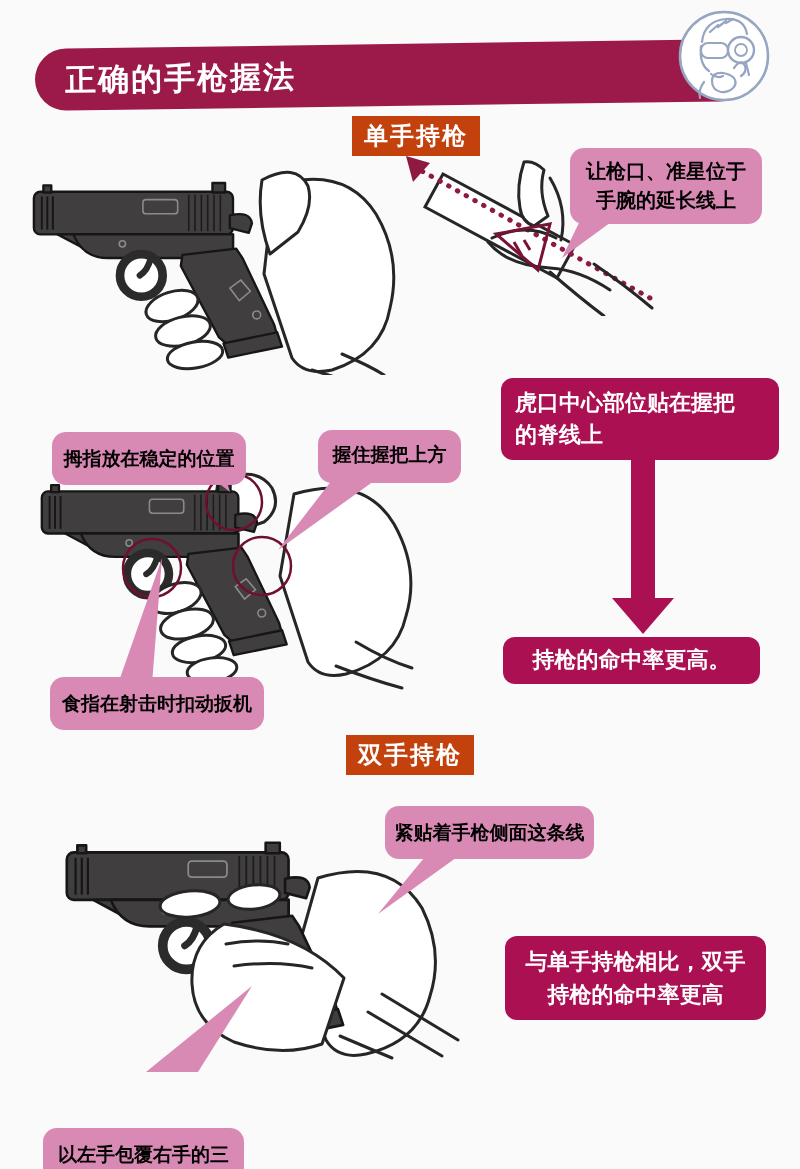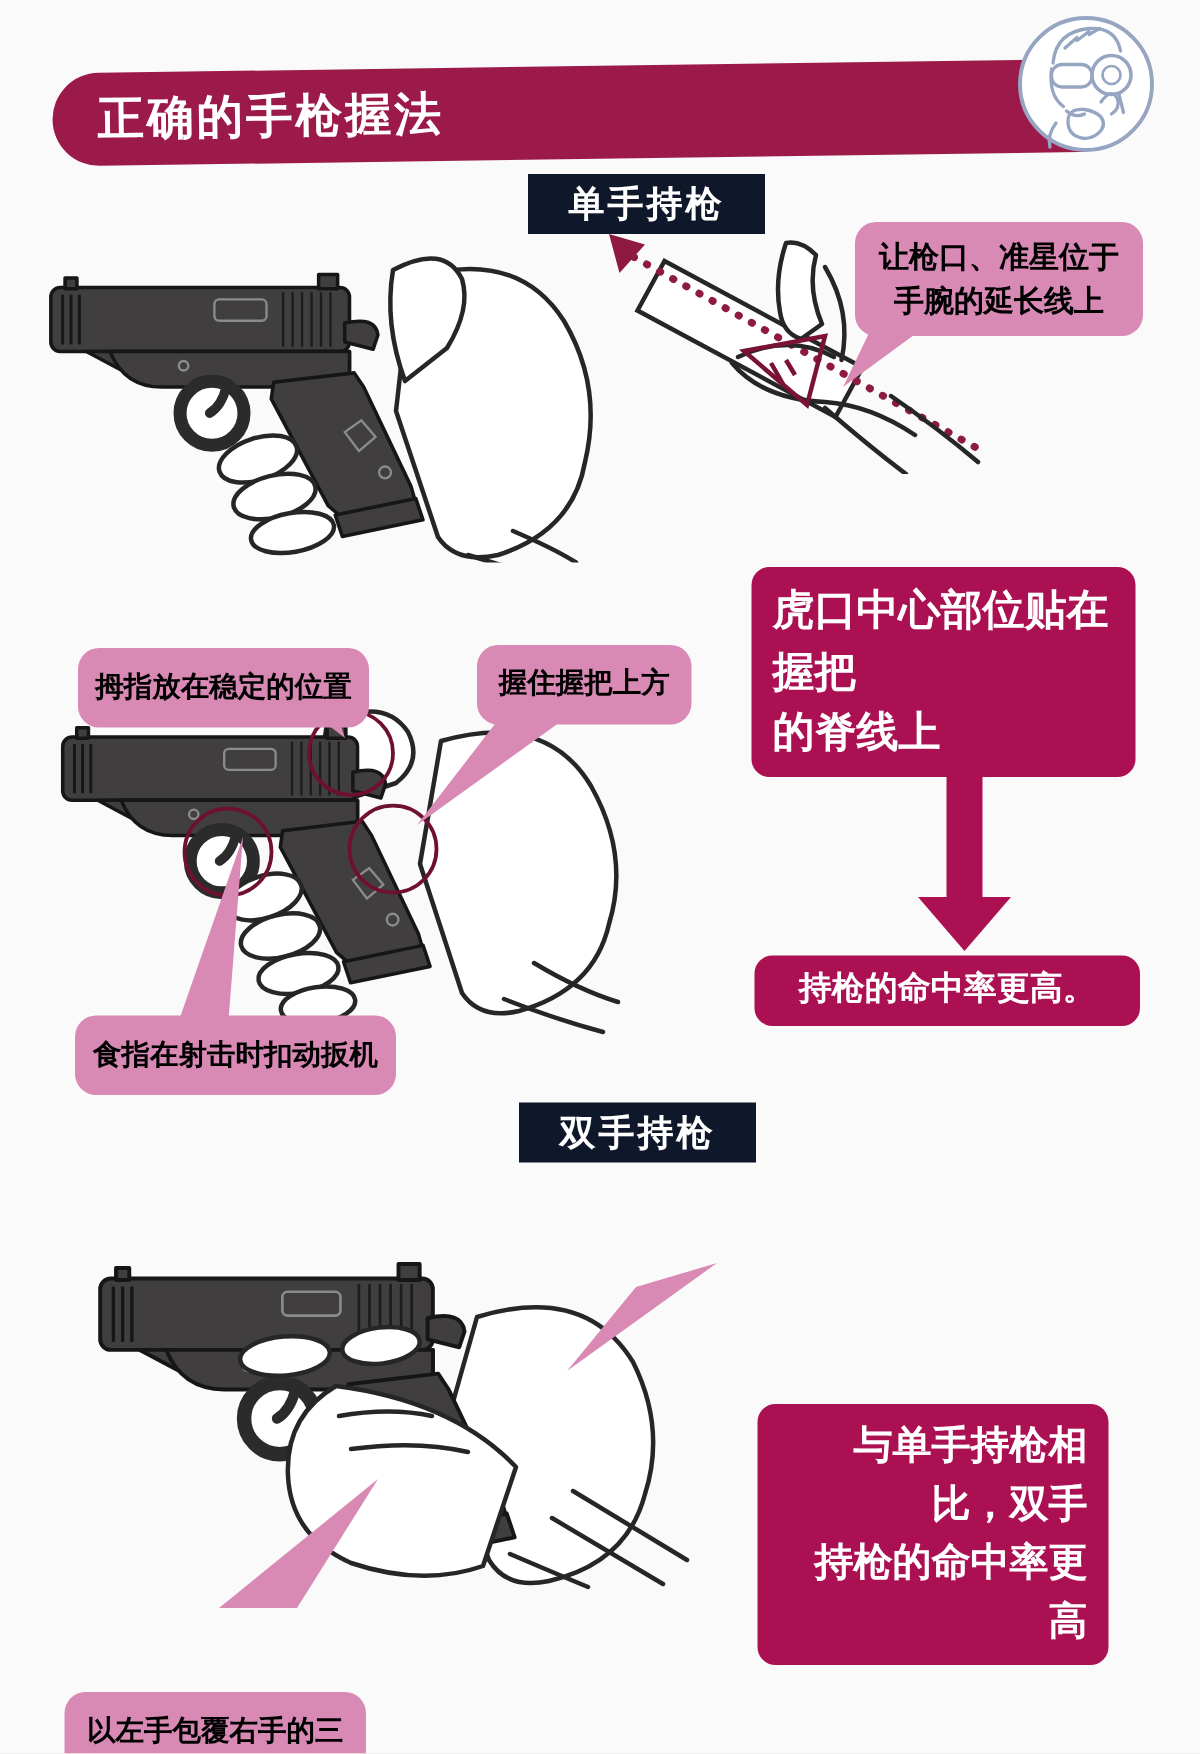--- a/index.html
+++ b/index.html
@@ -15,44 +15,44 @@
     background:#9c1a4a; border-radius:34px 26px 30px 34px;
     transform:rotate(-0.8deg); z-index:2;
   }
   .banner h1 {
     color:#ffffff; font-size:31px; font-weight:bold; letter-spacing:2px;
     line-height:62px; padding-left:30px; white-space:nowrap;
   }
   .mascot { position:absolute; left:676px; top:6px; z-index:3; }
   
   .sec-label {
-    position:absolute; background:#0f172a; color:#fff; font-weight:bold;
-    font-size:24px; letter-spacing:2px; padding:4px 27px; z-index:4; white-space:nowrap;
+    position:absolute; background:#c2410c; color:#fff; font-weight:bold;
+    font-size:24px; letter-spacing:2px; padding:4px 12px; z-index:4; white-space:nowrap;
   }
   #label-one  { left:352px; top:116px; }
   #label-two  { left:346px; top:735px; }
   
   .bubble {
     position:absolute; background:#d88ab5; color:#000000; font-weight:600;
     border-radius:14px; text-align:center; z-index:6; white-space:pre-line;
   }
   #bub-muzzle    { left:570px; top:148px; width:192px; font-size:20px; line-height:1.45; padding:9px 10px; }
   #bub-thumb     { left:52px;  top:388px; width:194px; font-size:19px; line-height:1.4; padding:13px 6px;margin-top:44px; }
   #bub-griptop   { left:318px; top:430px; width:143px; font-size:19px; line-height:1.4; padding:13px 6px;font-family:Liberation Mono, monospace; }
   #bub-trigger   { left:50px;  top:677px; width:214px; font-size:19px; line-height:1.4; padding:13px 6px; }
   #bub-sideline  { left:385px; top:806px; width:209px; font-size:19px; line-height:1.4; padding:13px 6px; }
   #bub-lefthand  { left:43px;  top:1128px; width:201px; font-size:19px; line-height:1.4; padding:13px 6px; }
   
   .note {
     position:absolute; background:#ab1052; color:#ffffff; font-weight:bold;
     border-radius:12px; z-index:6; white-space:pre-line;
   }
-  #note-web      { left:501px; top:378px; width:256px; font-size:28px; line-height:1.45; padding:9px 14px; text-align:left; }
+  #note-web      { left:501px; top:378px; width:278px; font-size:22px; line-height:1.45; padding:9px 14px; text-align:left; }
   #note-fingers  { left:503px; top:637px; width:257px; font-size:22px; line-height:1.3; padding:9px 6px; text-align:center; }
-  #note-accuracy { left:505px; top:936px; width:234px; font-size:26px; line-height:1.5; padding:9px 14px; text-align:right; }
+  #note-accuracy { left:505px; top:936px; width:261px; font-size:22px; line-height:1.5; padding:9px 14px; text-align:center; }
   .illus, .overlay { position:absolute; }
   .overlay { left:0; top:0; z-index:5; pointer-events:none; }
   .illus { z-index:1; }
   
   .gm  { fill:#413e40; stroke:#161616; stroke-width:3; stroke-linejoin:round; }
   .gl  { stroke:#161616; stroke-width:2.5; }
   .gl2 { stroke:#1c1c1c; stroke-width:2; }
   .gdet{ fill:none; stroke:#8b8b8b; stroke-width:2; }
   .hd  { fill:#ffffff; stroke:#262626; stroke-width:3; stroke-linejoin:round; stroke-linecap:round; }
   .hl  { fill:none; stroke:#262626; stroke-width:3; stroke-linecap:round; }
@@ -154,20 +154,21 @@
     <ellipse cx="177" cy="195" rx="27" ry="13" transform="rotate(-10 177 195)" class="hd"></ellipse>
     <ellipse cx="190" cy="216" rx="25" ry="12" transform="rotate(-8 190 216)" class="hd"></ellipse>
     <path class="hl" d="M334,188 Q364,206 390,214 M314,212 Q350,226 380,234"></path>
     <circle cx="212" cy="48" r="28" class="hic"></circle>
     <circle cx="240" cy="112" r="29" class="hic"></circle>
     <circle cx="130" cy="114" r="29" class="hic"></circle>
   </svg>
 
   <div class="sec-label" id="label-two">双手持枪</div>
 
+  <div class="bubble" id="bub-sideline">紧贴着手枪侧面这条线</div>
   <div class="bubble" id="bub-lefthand">以左手包覆右手的三根手指</div>
 
   <div class="note" id="note-accuracy">与单手持枪相比，双手
 持枪的命中率更高</div>
 
   <svg class="illus" style="left:38px; top:816px;" width="450" height="256" viewBox="0 0 450 256">
     <path class="hd" d="M280,62 Q352,40 384,92 Q406,136 392,180 Q380,226 328,238 Q300,244 288,224 L258,140 Z"></path>
     <use href="#gun" transform="translate(20,10) scale(0.88)"></use>
     <path class="hd" d="M186,108 Q152,128 154,168 Q156,208 196,226 Q244,242 284,228 L306,162 Q264,118 186,108 Z"></path>
     <ellipse cx="152" cy="88" rx="30" ry="13" transform="rotate(-5 152 88)" class="hd"></ellipse>

